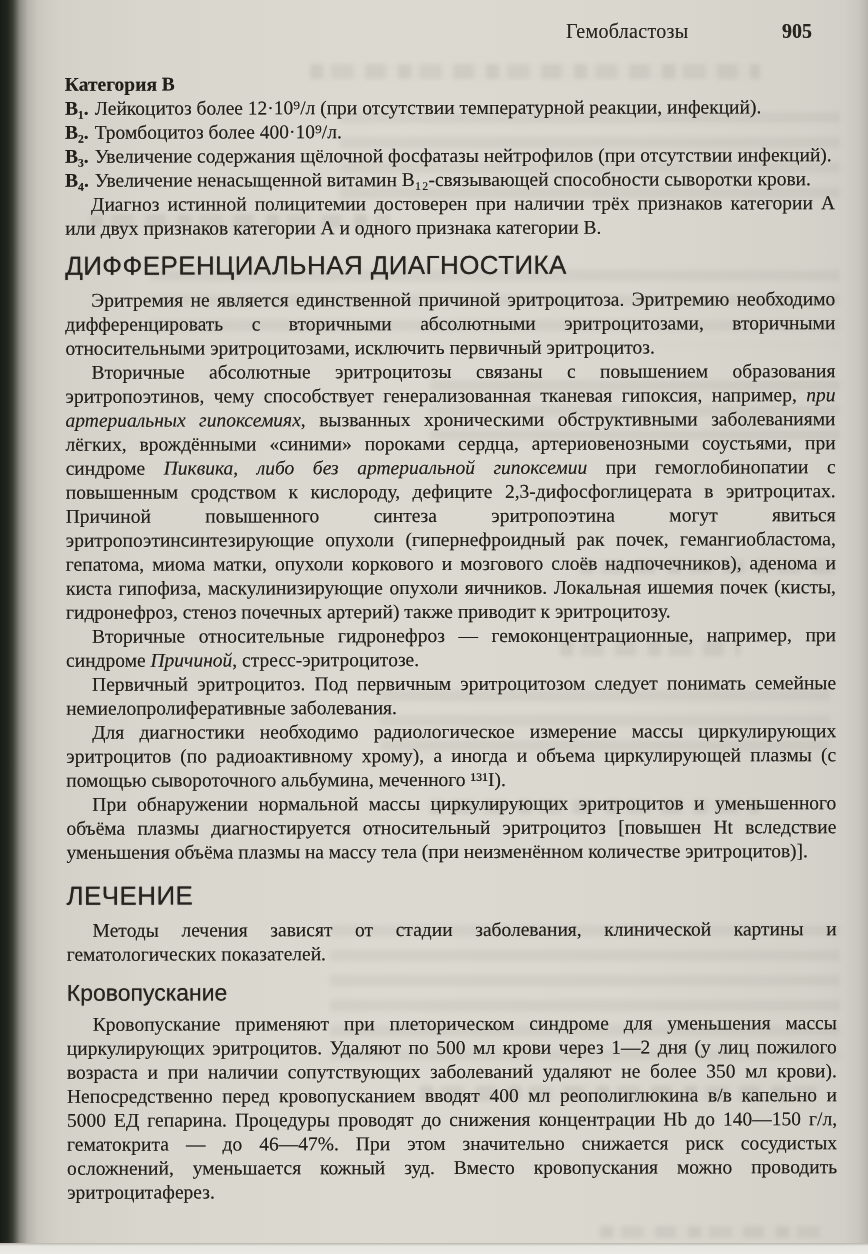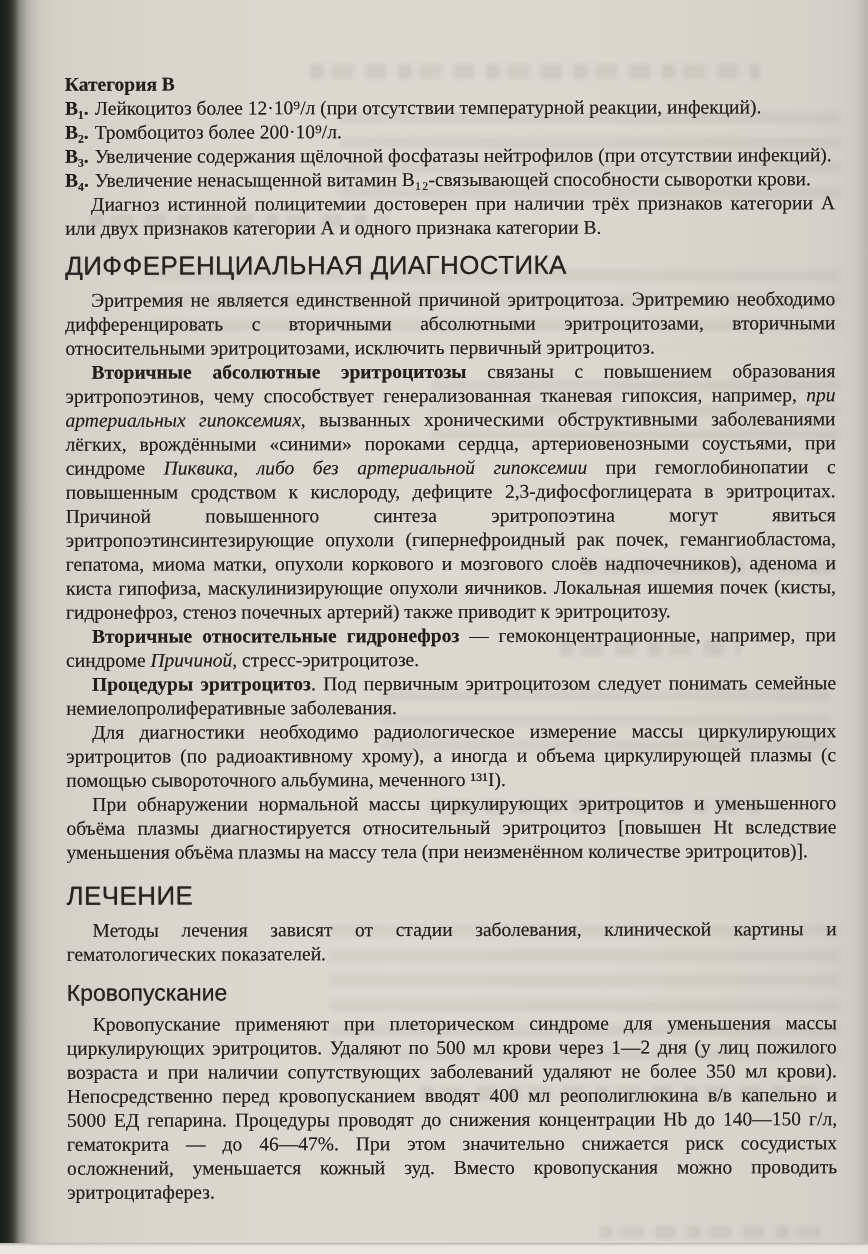--- a/index.html
+++ b/index.html
@@ -66,21 +66,21 @@
   
   .text-block{
     position:absolute;top:72px;left:66px;width:770px;
     font-size:19.5px;line-height:24px;
     text-align:justify;
     transform:rotate(-0.12deg);
     text-shadow:0 0 .55px rgba(35,31,26,.55);
   }
   .text-block p{margin:0;}
   p.indent{text-indent:26px;}
-  .b{font-weight:700;}
+  .b{font-weight:400;}
   .i{font-style:italic;}
   .cat-title{font-weight:700;}
   .blist{margin:0;}
   .bitem{padding-left:32px;text-indent:-32px;text-align:justify;}
   .bitem .bnum{font-weight:700;padding-right:6px;font-family:Liberation Serif, serif;}
   h1.section{
     font-family:"Liberation Sans","DejaVu Sans",sans-serif;
     font-size:26px;line-height:30px;font-weight:400;
     letter-spacing:.4px;margin:10px 0 8px 0;
     color:#262420;text-align:left;text-indent:0;
@@ -109,40 +109,44 @@
   <div class="ghost lines" style="left:150px;top:270px;width:690px;height:76px;"></div>
   <div class="ghost lines" style="left:430px;top:380px;width:410px;height:60px;"></div>
   <div class="ghost" style="left:580px;top:560px;width:260px;height:14px;"></div>
   <div class="ghost" style="left:560px;top:640px;width:180px;height:16px;"></div>
   <div class="ghost lines" style="left:380px;top:690px;width:450px;height:64px;"></div>
   <div class="ghost" style="left:430px;top:800px;width:330px;height:14px;"></div>
   <div class="ghost lines" style="left:330px;top:925px;width:510px;height:135px;"></div>
   <div class="ghost" style="left:420px;top:1086px;width:400px;height:15px;"></div>
   <div class="ghost" style="left:600px;top:1226px;width:220px;height:12px;"></div>
 
+  <header class="running-head">
+    <span class="rh-title">Гемобластозы</span>
+    <span class="rh-page">905</span>
+  </header>
 
   <main class="text-block">
 
     <p class="cat-title">Категория В</p>
 
     <div class="blist">
       <div class="bitem"><span class="bnum">В₁.</span><span>Лейкоцитоз более 12·10⁹/л (при отсутствии температурной реакции, инфекций).</span></div>
-      <div class="bitem"><span class="bnum">В₂.</span><span>Тромбоцитоз более 200·10⁹/л.</span></div>
+      <div class="bitem"><span class="bnum">В₂.</span><span>Тромбоцитоз более 400·10⁹/л.</span></div>
       <div class="bitem"><span class="bnum">В₃.</span><span>Увеличение содержания щёлочной фосфатазы нейтрофилов (при отсутствии инфекций).</span></div>
       <div class="bitem"><span class="bnum">В₄.</span><span>Увеличение ненасыщенной витамин В₁₂-связывающей способности сыворотки крови.</span></div>
     </div>
 
     <p class="indent">Диагноз истинной полицитемии достоверен при наличии трёх признаков категории А или двух признаков категории А и одного признака категории В.</p>
 
     <h1 class="section">ДИФФЕРЕНЦИАЛЬНАЯ ДИАГНОСТИКА</h1>
 
     <p class="indent">Эритремия не является единственной причиной эритроцитоза. Эритремию необходимо дифференцировать с вторичными абсолютными эритроцитозами, вторичными относительными эритроцитозами, исключить первичный эритроцитоз.</p>
     <p class="indent"><span class="b">Вторичные абсолютные эритроцитозы</span><span> связаны с повышением образования эритропоэтинов, чему способствует генерализованная тканевая гипоксия, например, </span><span class="i">при артериальных гипоксемиях</span><span>, вызванных хроническими обструктивными заболеваниями лёгких, врождёнными «синими» пороками сердца, артериовенозными соустьями, при синдроме </span><span class="i">Пиквика, либо без артериальной гипоксемии</span><span> при гемоглобинопатии с повышенным сродством к кислороду, дефиците 2,3-дифосфоглицерата в эритроцитах. Причиной повышенного синтеза эритропоэтина могут явиться эритропоэтинсинтезирующие опухоли (гипернефроидный рак почек, гемангиобластома, гепатома, миома матки, опухоли коркового и мозгового слоёв надпочечников), аденома и киста гипофиза, маскулинизирующие опухоли яичников. Локальная ишемия почек (кисты, гидронефроз, стеноз почечных артерий) также приводит к эритроцитозу.</span></p>
     <p class="indent"><span class="b">Вторичные относительные гидронефроз</span><span> — гемоконцентрационные, например, при синдроме </span><span class="i">Причиной</span><span>, стресс-эритроцитозе.</span></p>
-    <p class="indent"><span class="b">Процедуры эритроцитоз</span><span>. Под первичным эритроцитозом следует понимать семейные немиелопролиферативные заболевания.</span></p>
+    <p class="indent"><span class="b">Первичный эритроцитоз</span><span>. Под первичным эритроцитозом следует понимать семейные немиелопролиферативные заболевания.</span></p>
     <p class="indent">Для диагностики необходимо радиологическое измерение массы циркулирующих эритроцитов (по радиоактивному хрому), а иногда и объема циркулирующей плазмы (с помощью сывороточного альбумина, меченного ¹³¹I).</p>
     <p class="indent">При обнаружении нормальной массы циркулирующих эритроцитов и уменьшенного объёма плазмы диагностируется относительный эритроцитоз [повышен Ht вследствие уменьшения объёма плазмы на массу тела (при неизменённом количестве эритроцитов)].</p>
 
     <h1 class="section treatment">ЛЕЧЕНИЕ</h1>
 
     <p class="indent">Методы лечения зависят от стадии заболевания, клинической картины и гематологических показателей.</p>
 
     <h2 class="subsection">Кровопускание</h2>
 
     <p class="indent">Кровопускание применяют при плеторическом синдроме для уменьшения массы циркулирующих эритроцитов. Удаляют по 500 мл крови через 1—2 дня (у лиц пожилого возраста и при наличии сопутствующих заболеваний удаляют не более 350 мл крови). Непосредственно перед кровопусканием вводят 400 мл реополиглюкина в/в капельно и 5000 ЕД гепарина. Процедуры проводят до снижения концентрации Hb до 140—150 г/л, гематокрита — до 46—47%. При этом значительно снижается риск сосудистых осложнений, уменьшается кожный зуд. Вместо кровопускания можно проводить эритроцитаферез.</p>

